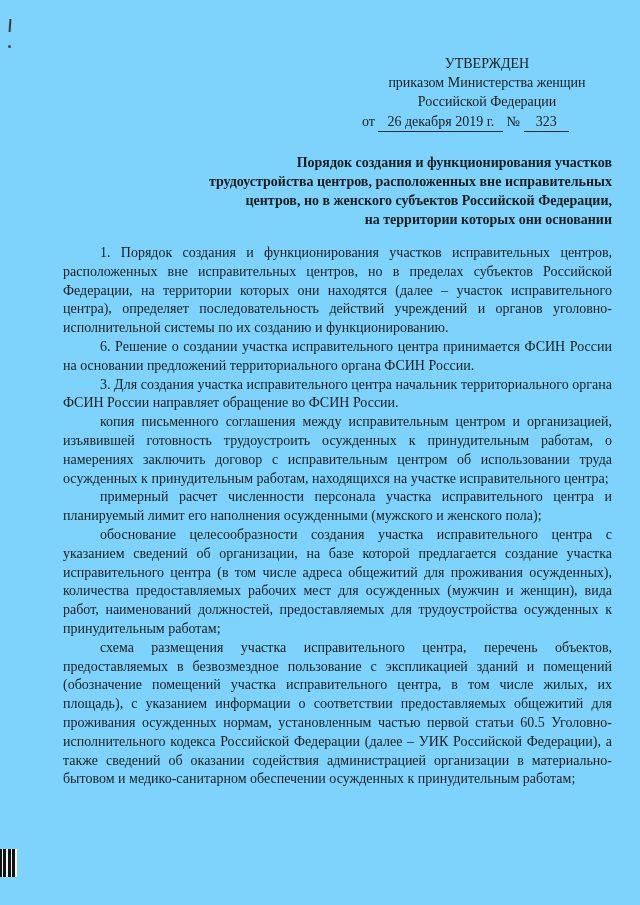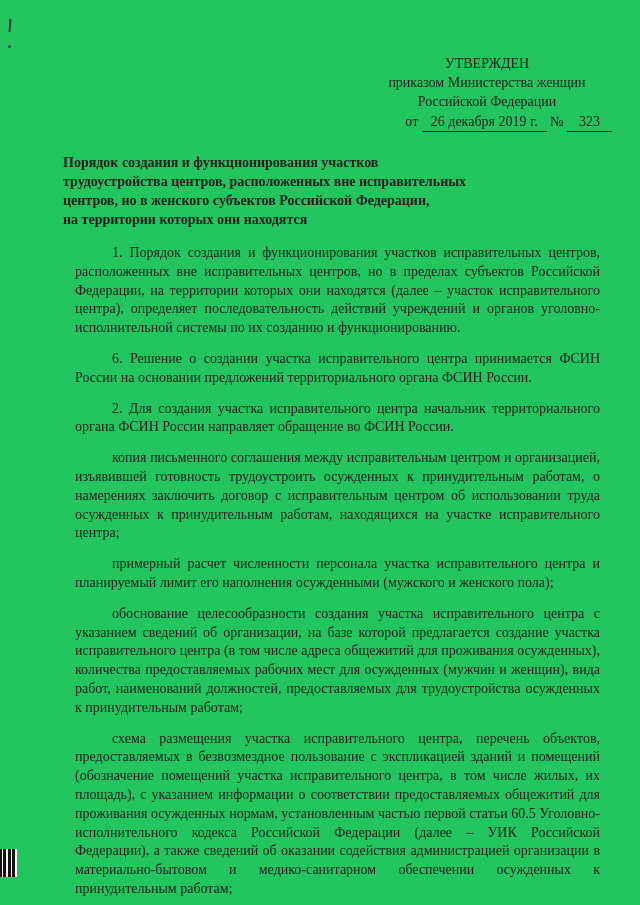--- a/index.html
+++ b/index.html
@@ -1,70 +1,70 @@
 <!DOCTYPE html>
 <html><head>
 <meta charset="utf-8">
 <style>
   html,body { margin:0; padding:0; background:#e9e9e9; }
   .page {
     position:relative;
     width:640px; height:905px;
     margin:0 auto;
-    background:#22c55e;
+    background:#7dd3fc;
     overflow:hidden;
     font-family:"Liberation Serif", serif;
     color:#1c1c1c;
     box-sizing:border-box;
   }
   .content {
     position:absolute;
     left:63px; right:28px; top:54px;
   }
   
   .approval {
     margin-left:auto;
     width:250px;
     text-align:center;
     font-size:14px;
     line-height:19px;
   }
   .approval .approval-line { white-space:nowrap; }
   .date-line {
-    text-align:right;
+    text-align:left;
     white-space:nowrap;
     margin-top:1px;
   }
   .u {
     display:inline-block;
     border-bottom:1.2px solid #2a2a2a;
     padding:0 9px;
   }
   .u-num {
     display:inline-block;
     border-bottom:1.2px solid #2a2a2a;
     padding:0 12px;
   }
   
   .title {
     margin-top:21px;
-    text-align:left;
+    text-align:right;
     font-weight:bold;
     font-size:14px;
     line-height:19px;
   }
   
   .bodytext {
     margin-top:15px;
     font-size:14px;
     line-height:18.8px;
     text-align:justify;
   }
   .bodytext p {
-    margin:12px;
+    margin:0;
     text-indent:37px;
   }
   
   .artifact-topleft {
     position:absolute;
     left:9px; top:19px;
     width:2px; height:13px;
     background:#3a3a3a;
     transform:rotate(4deg);
   }
@@ -105,27 +105,27 @@
         <span class="u">26 декабря 2019 г.</span>
         <span>№</span>
         <span class="u-num">323</span>
       </div>
     </div>
 
     <div class="title">
       <div>Порядок создания и функционирования участков</div>
       <div>трудоустройства центров, расположенных вне исправительных</div>
       <div>центров, но в женского субъектов Российской Федерации,</div>
-      <div>на территории которых они находятся</div>
+      <div>на территории которых они основании</div>
     </div>
 
     <div class="bodytext">
       <p>1. Порядок создания и функционирования участков исправительных центров, расположенных вне исправительных центров, но в пределах субъектов Российской Федерации, на территории которых они находятся (далее – участок исправительного центра), определяет последовательность действий учреждений и органов уголовно-исполнительной системы по их созданию и функционированию.</p>
       <p>6. Решение о создании участка исправительного центра принимается ФСИН России на основании предложений территориального органа ФСИН России.</p>
-      <p>2. Для создания участка исправительного центра начальник территориального органа ФСИН России направляет обращение во ФСИН России.</p>
+      <p>3. Для создания участка исправительного центра начальник территориального органа ФСИН России направляет обращение во ФСИН России.</p>
       <p>копия письменного соглашения между исправительным центром и организацией, изъявившей готовность трудоустроить осужденных к принудительным работам, о намерениях заключить договор с исправительным центром об использовании труда осужденных к принудительным работам, находящихся на участке исправительного центра;</p>
       <p>примерный расчет численности персонала участка исправительного центра и планируемый лимит его наполнения осужденными (мужского и женского пола);</p>
       <p>обоснование целесообразности создания участка исправительного центра с указанием сведений об организации, на базе которой предлагается создание участка исправительного центра (в том числе адреса общежитий для проживания осужденных), количества предоставляемых рабочих мест для осужденных (мужчин и женщин), вида работ, наименований должностей, предоставляемых для трудоустройства осужденных к принудительным работам;</p>
       <p>схема размещения участка исправительного центра, перечень объектов, предоставляемых в безвозмездное пользование с экспликацией зданий и помещений (обозначение помещений участка исправительного центра, в том числе жилых, их площадь), с указанием информации о соответствии предоставляемых общежитий для проживания осужденных нормам, установленным частью первой статьи 60.5 Уголовно-исполнительного кодекса Российской Федерации (далее – УИК Российской Федерации), а также сведений об оказании содействия администрацией организации в материально-бытовом и медико-санитарном обеспечении осужденных к принудительным работам;</p>
     </div>
 
   </div>
 </div>
 
 </body></html>

